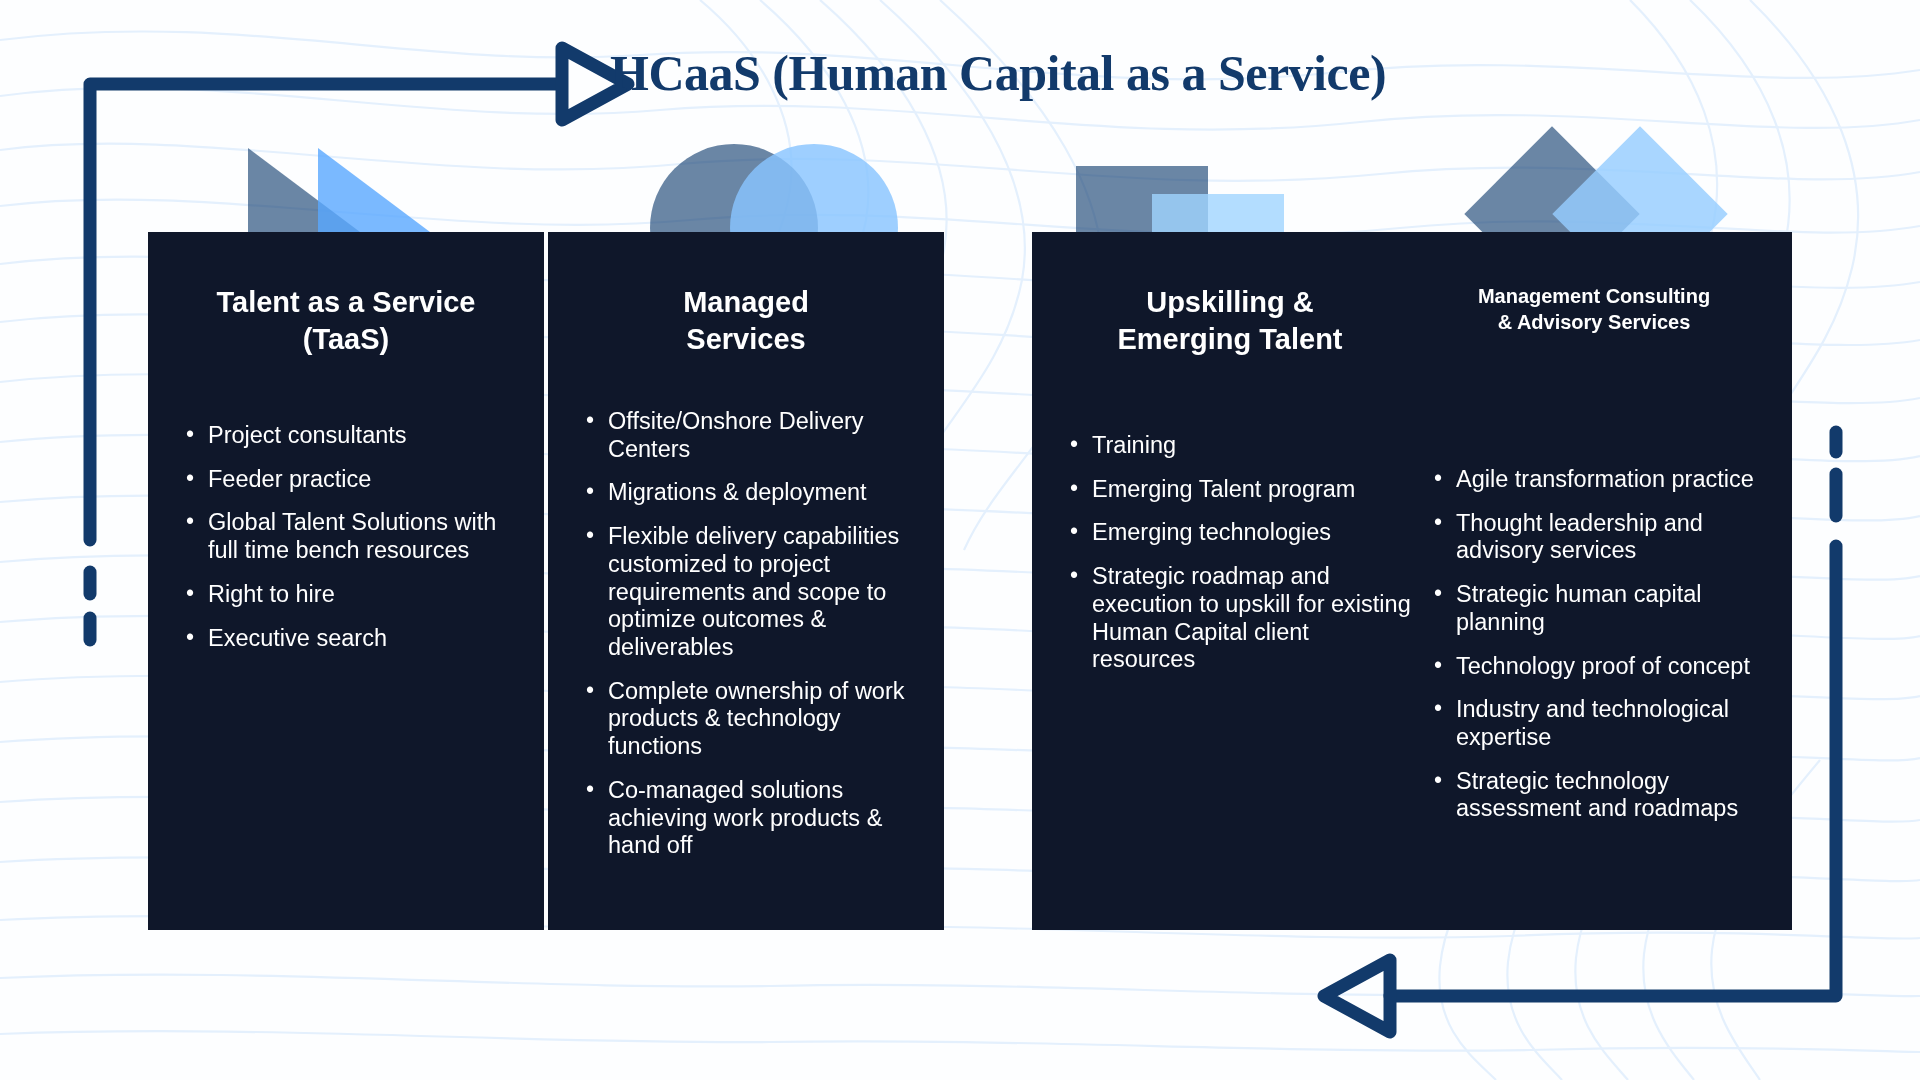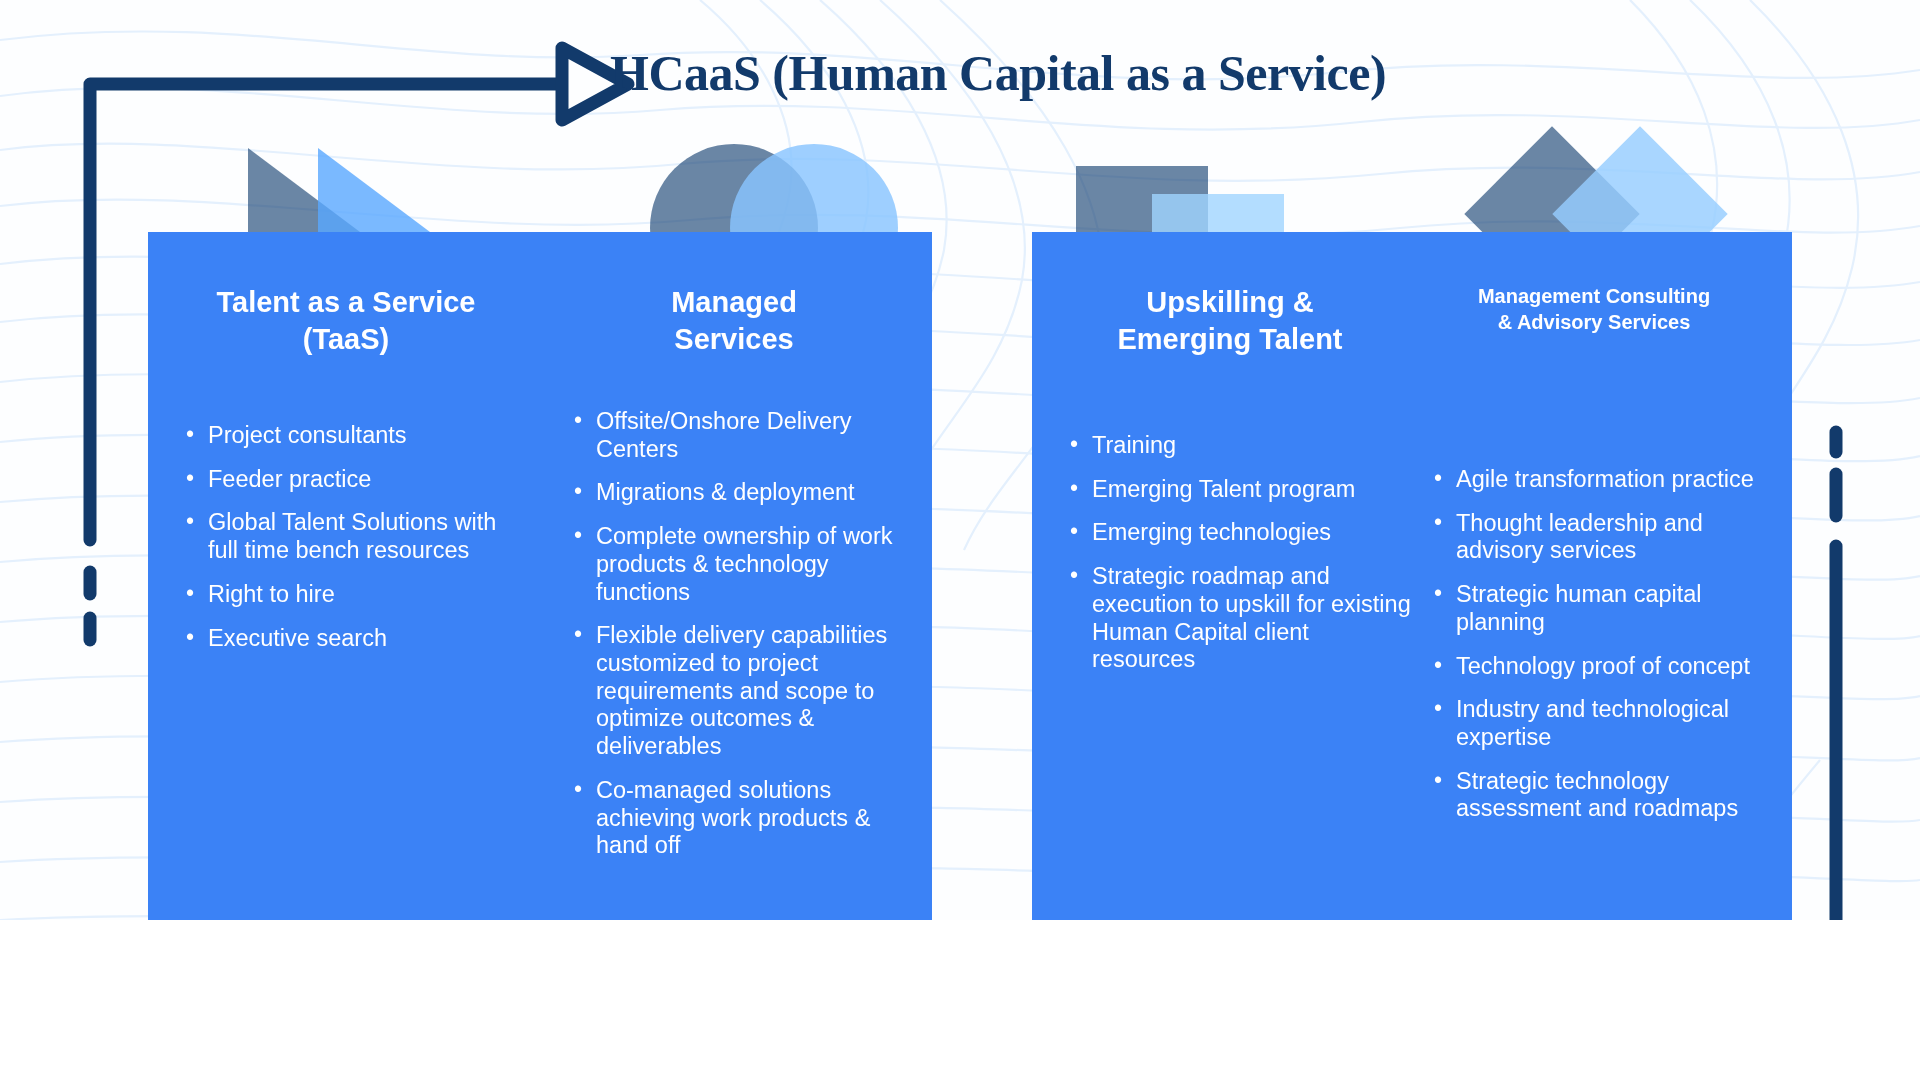--- a/index.html
+++ b/index.html
@@ -6,21 +6,21 @@
 
   html, body {
     width:1920px; height:1080px;
     overflow:hidden;
     background:#ffffff;
     font-family:"Liberation Sans", sans-serif;
   }
 
   #stage {
     position:relative;
-    width:1920px; height:920px;
+    width:1920px; height:1080px;
     background:#fdfeff;
     overflow:hidden;
   }
 
   
   #bg-topo {
     position:absolute; inset:0;
     width:1920px; height:1080px;
     pointer-events:none;
   }
@@ -43,25 +43,25 @@
     letter-spacing:-0.5px;
     color:#123a6b;
     white-space:nowrap;
   }
 
   
   .card {
     position:absolute;
     top:232px;
     height:698px;
-    background:#3b82f6;
+    background:#0f172a;
     overflow:hidden;
   }
   .card-1 { left:148px;  width:396px; }
-  .card-2 { left:536px;  width:396px; }
+  .card-2 { left:548px;  width:396px; }
   .card-3 { left:1032px;  width:396px; }
   .card-4 { left:1396px; width:396px; }
 
   .card-title {
     position:absolute;
     left:0; right:0;
     top:52px;
     padding:0 12px;
     text-align:center;
     color:#ffffff;
@@ -220,22 +220,22 @@
       <div class="bullet">Executive search</div>
     </div>
   </div>
 
   <div class="card card-2">
     <div class="card-title">Managed
 Services</div>
     <div class="bullets">
       <div class="bullet">Offsite/Onshore Delivery Centers</div>
       <div class="bullet">Migrations &amp; deployment</div>
+      <div class="bullet">Flexible delivery capabilities customized to project requirements and scope to optimize outcomes &amp; deliverables</div>
       <div class="bullet">Complete ownership of work products &amp; technology functions</div>
-      <div class="bullet">Flexible delivery capabilities customized to project requirements and scope to optimize outcomes &amp; deliverables</div>
       <div class="bullet">Co-managed solutions achieving work products &amp; hand off</div>
     </div>
   </div>
 
   <div class="card card-3">
     <div class="card-title">Upskilling &amp;
 Emerging Talent</div>
     <div class="bullets">
       <div class="bullet">Training</div>
       <div class="bullet">Emerging Talent program</div>

